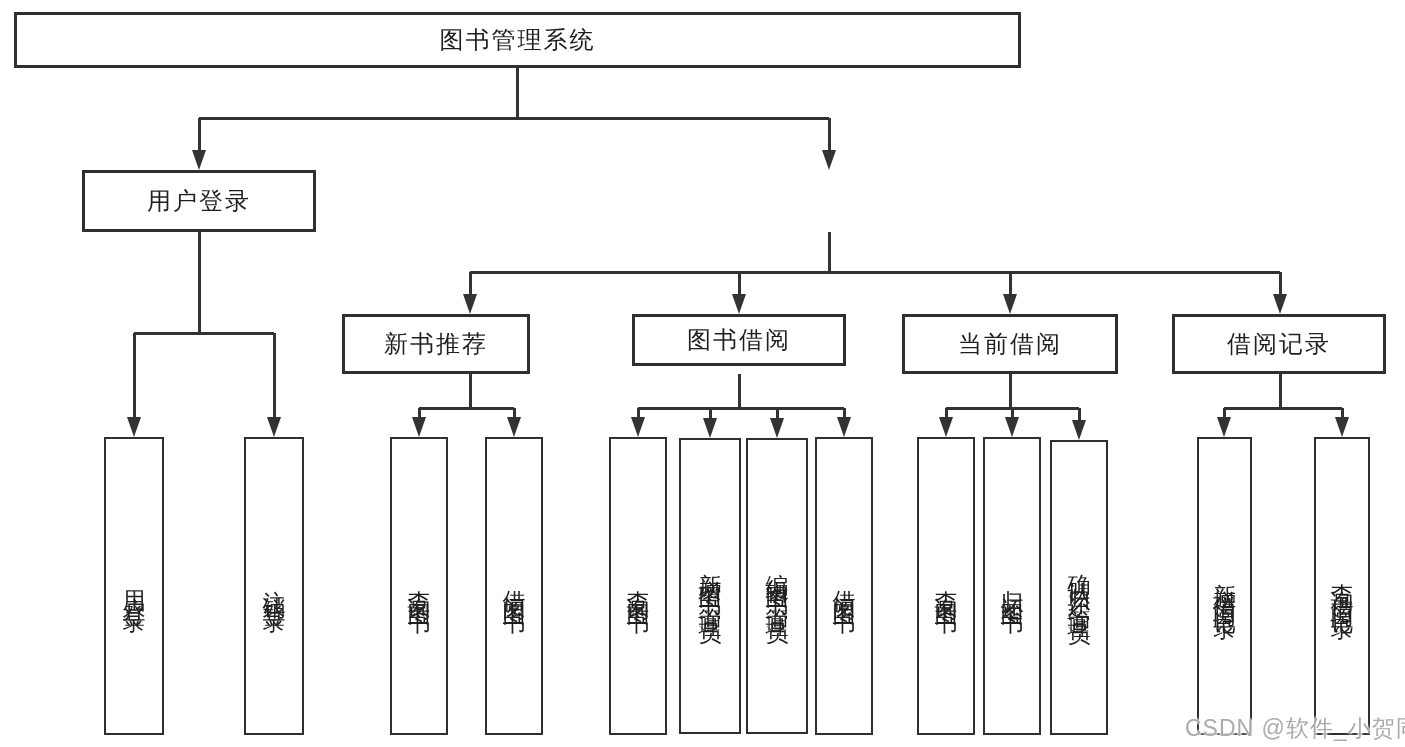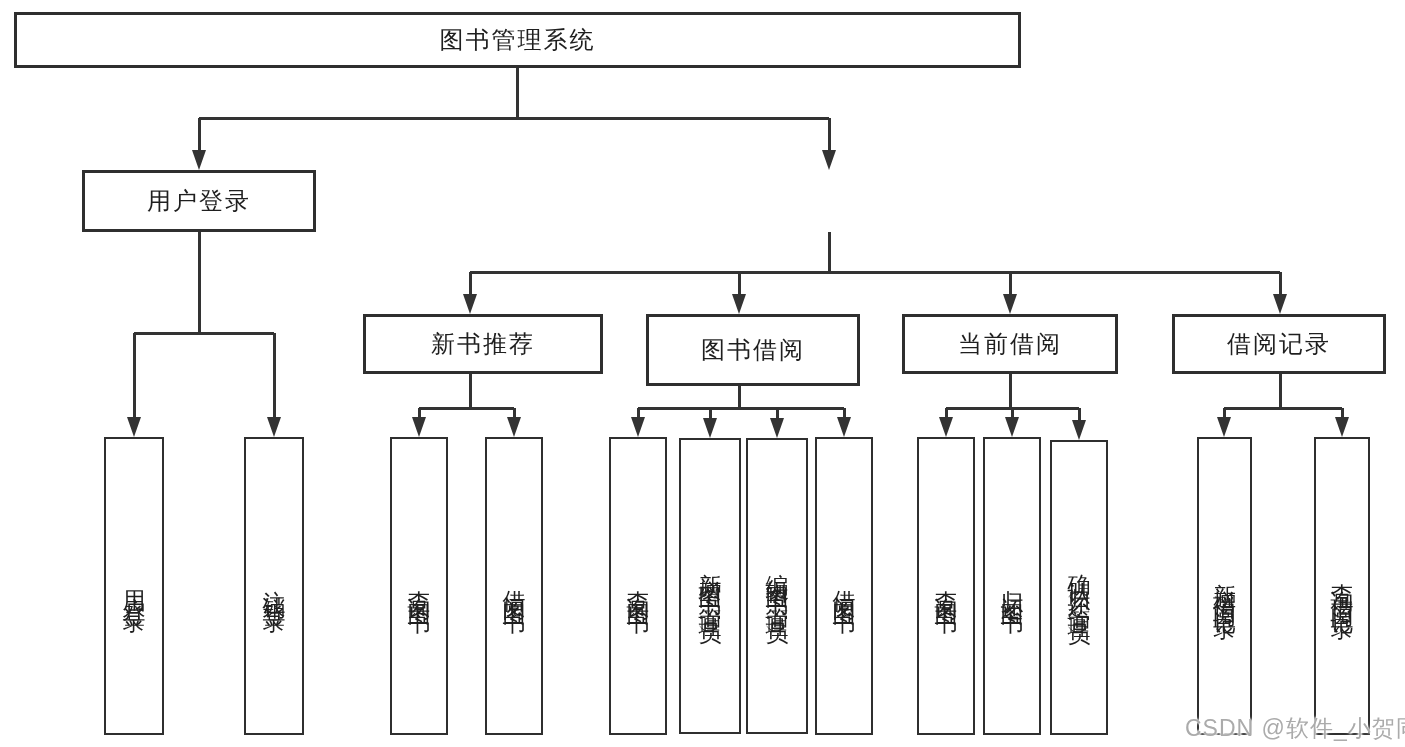--- a/index.html
+++ b/index.html
@@ -93,24 +93,24 @@
   </svg>
 
   <div class="node node-h" style="left:14px;top:12px;width:1007px;height:56px">
     <span>图书管理系统</span>
   </div>
 
   <div class="node node-h" style="left:82px;top:170px;width:234px;height:62px">
     <span>用户登录</span>
   </div>
 
-  <div class="node node-h" style="left:363px;top:314px;width:240px;height:60px">
+  <div class="node node-h" style="left:342px;top:314px;width:188px;height:60px">
     <span>新书推荐</span>
   </div>
-  <div class="node node-h" style="left:646px;top:314px;width:214px;height:72px">
+  <div class="node node-h" style="left:632px;top:314px;width:214px;height:52px">
     <span>图书借阅</span>
   </div>
   <div class="node node-h" style="left:902px;top:314px;width:216px;height:60px">
     <span>当前借阅</span>
   </div>
   <div class="node node-h" style="left:1172px;top:314px;width:214px;height:60px">
     <span>借阅记录</span>
   </div>
 
   <div class="node node-v" style="left:104px;top:437px;width:60px;height:298px">

